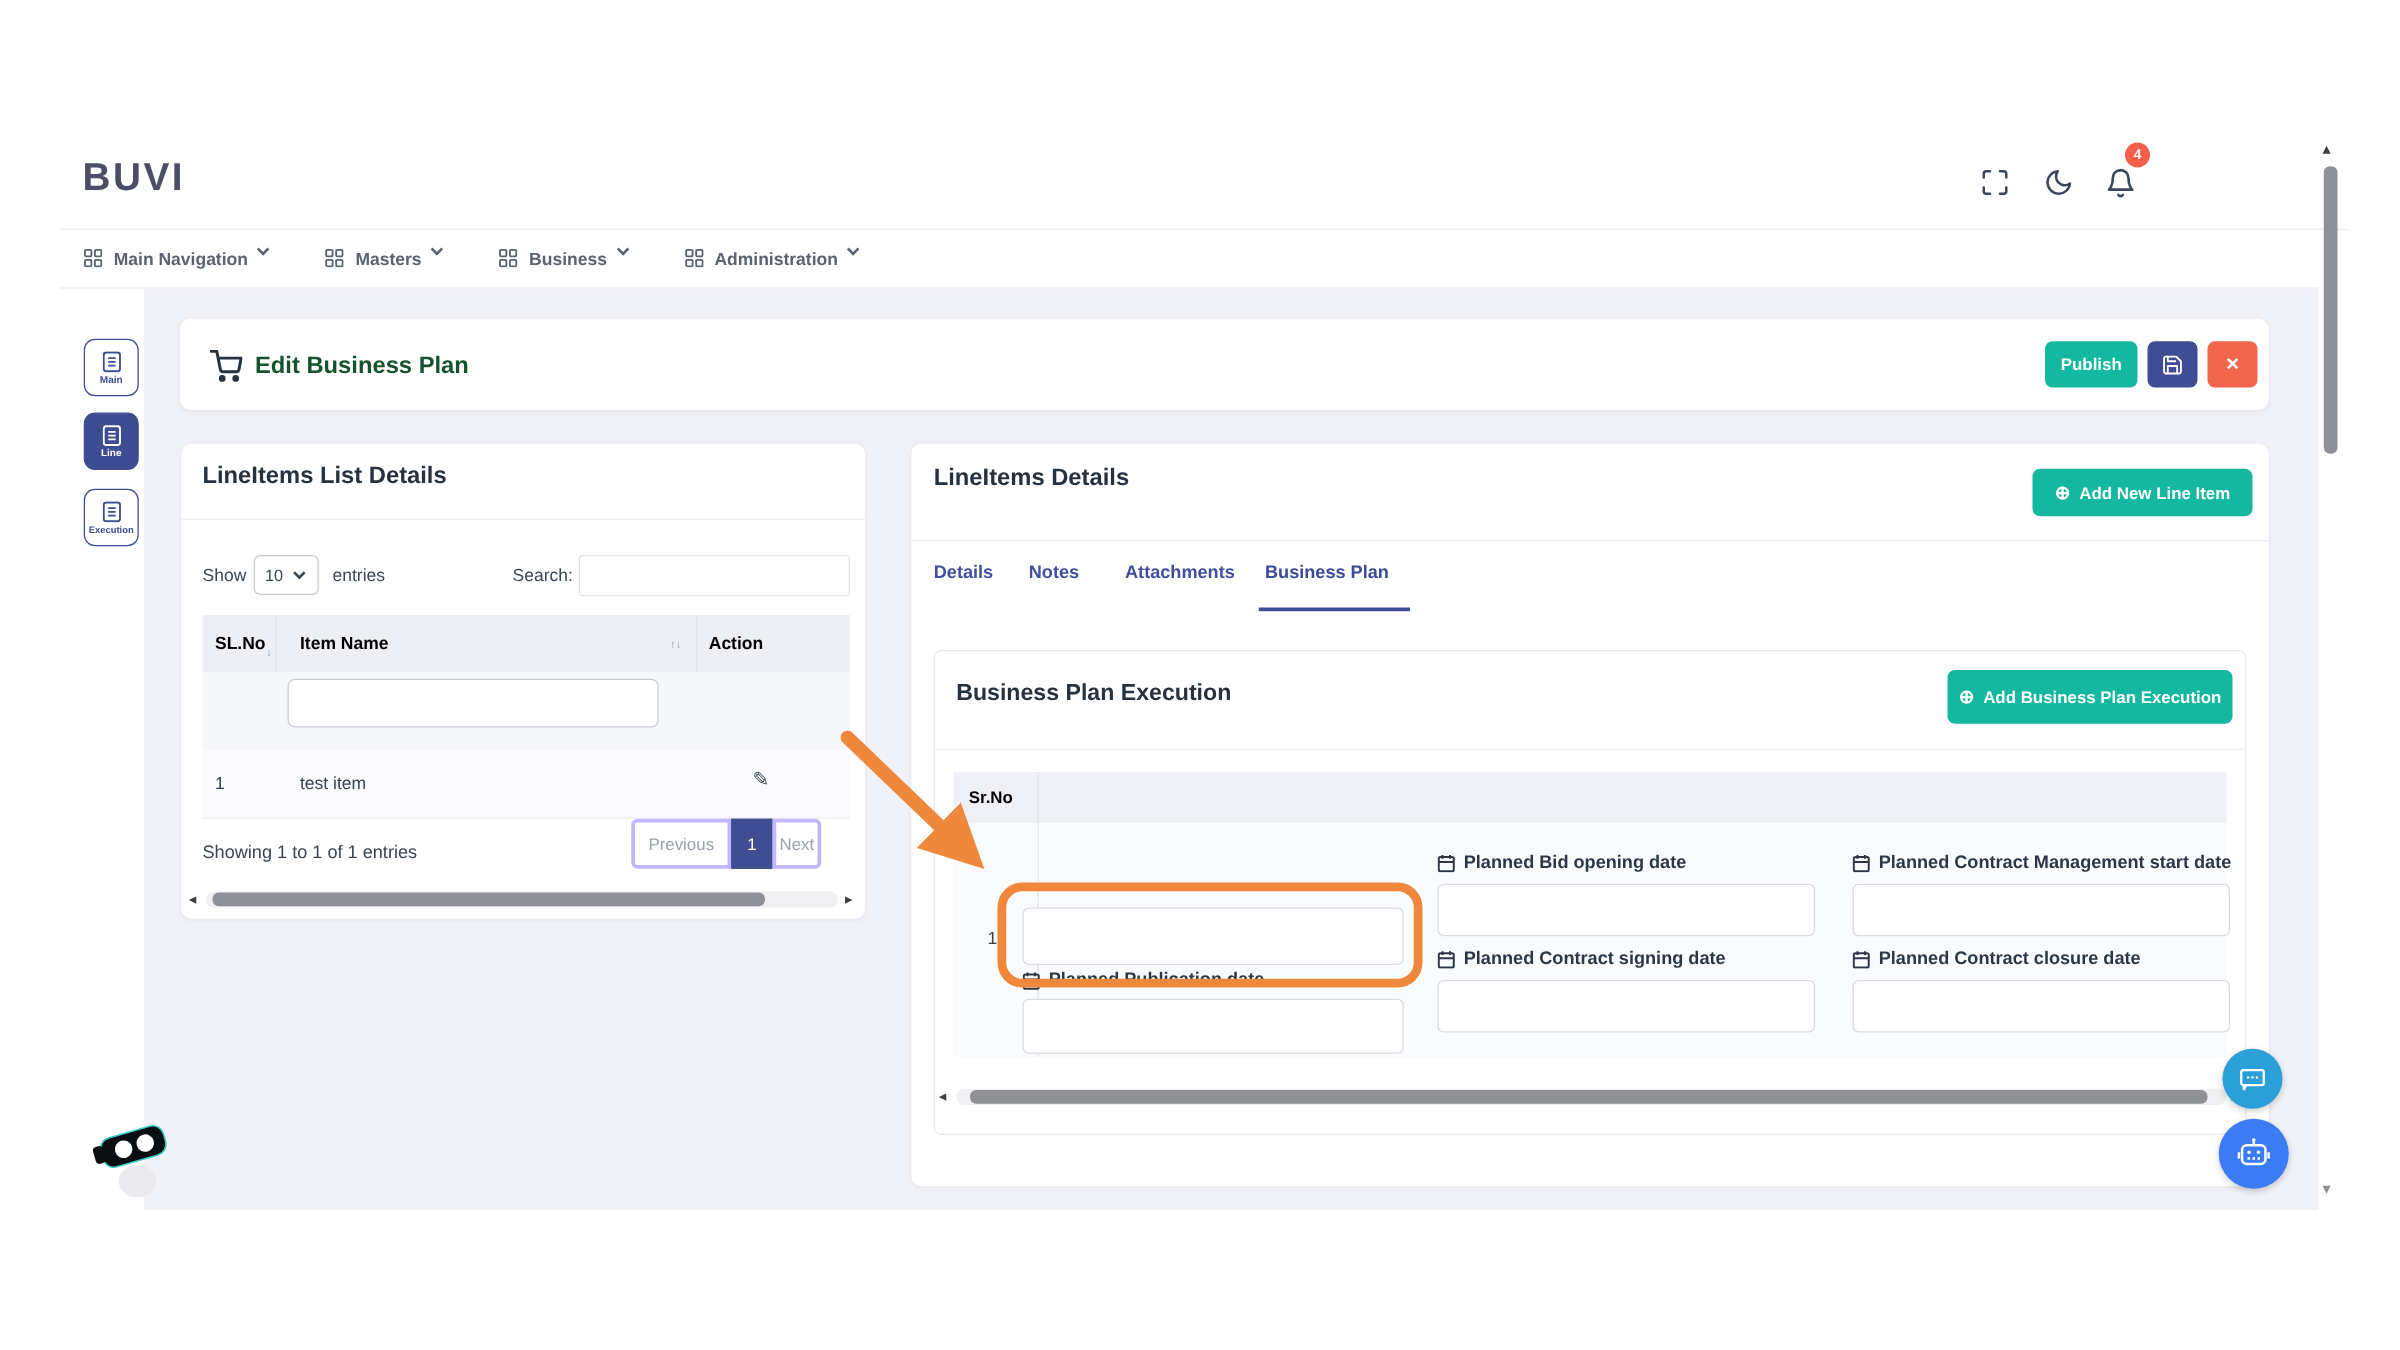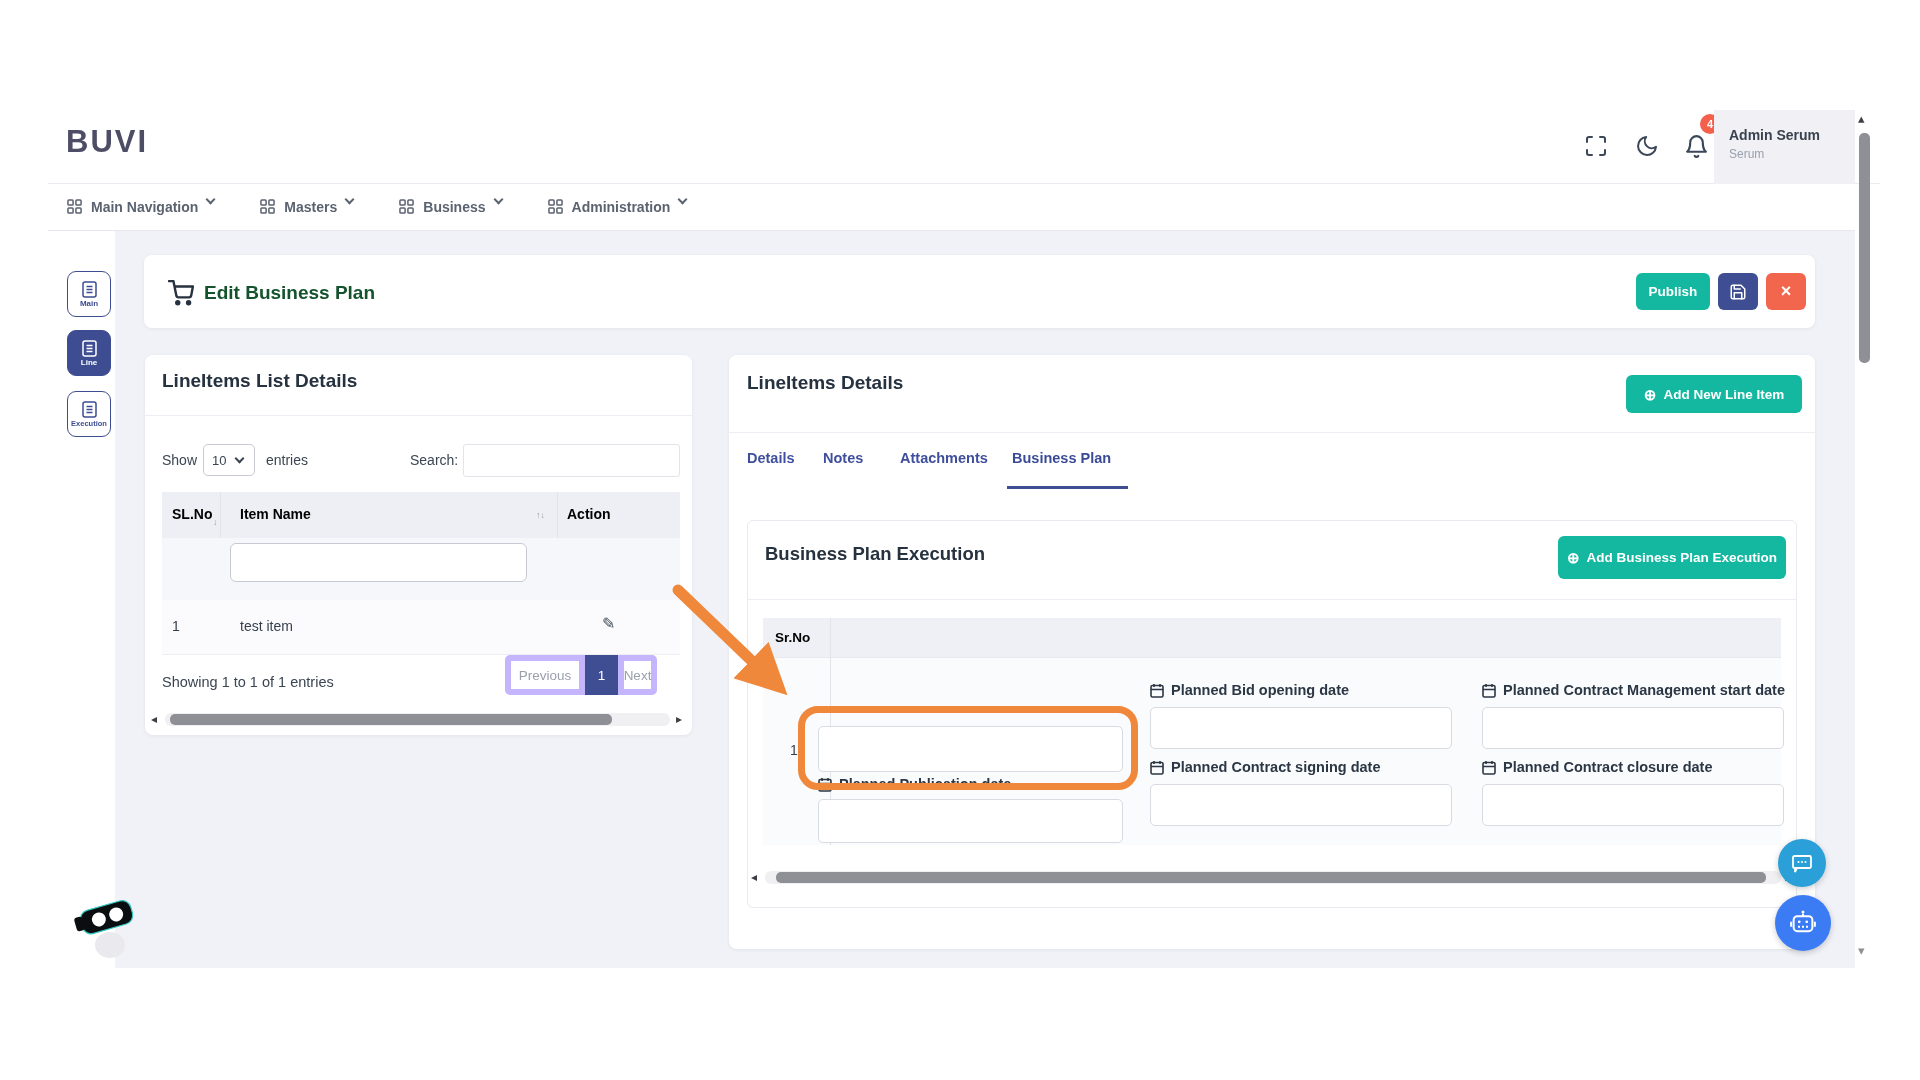--- a/index.html
+++ b/index.html
@@ -68,21 +68,21 @@
   .th { font-size:14px; font-weight:700; color:#000000; }
   .sort-glyph { font-size:9px; color:#9aa1ac; }
   .col-line { width:1px; background:#e2e4ea; }
   .filter-row { left:162px; top:538px; width:518px; height:62px; background:#f6f7fa; }
   .filter-input { left:230px; top:543px; width:297px; height:39px; border:1px solid #c7cad3;
                   border-radius:6px; outline:none; padding:0 10px; font-size:13px; background:#fff; }
   .data-row { left:162px; top:600px; width:518px; height:55px; background:#fbfbfd;
               border-bottom:1px solid #ededf2; }
   .cell-text { font-size:14px; color:#333f4c; }
   .pencil { font-size:16px; color:#3c4854; cursor:pointer; }
-  .pg-btn { top:655px; height:40px; background:#fff; border:6px solid #c4b5fd; font-size:13.5px;
+  .pg-btn { top:655px; height:40px; background:#fff; border:3px solid #c4b5fd; font-size:13.5px;
             color:#9aa0ac; display:flex; align-items:center; justify-content:center; cursor:pointer; }
   .pg-active { background:#3f4d92; color:#fff; border-color:#3f4d92; }
 
   
   .sb-track-h { background:#f0f0f3; border-radius:6px; }
   .sb-thumb-h { background:#8f9095; border-radius:5px; cursor:pointer; }
   .sb-arrow { font-size:12px; color:#3c3f45; cursor:pointer; line-height:1; }
 
   
   .right-card { left:729px; top:355px; width:1086px; height:594px; }
@@ -146,24 +146,20 @@
   </div>
 
   <div class="abs hdr-icon-btn" style="left:1681px; top:131px;">
     <svg width="25" height="25" viewBox="0 0 24 24" fill="none" stroke="#3a4758" stroke-width="2" stroke-linecap="round" stroke-linejoin="round">
       <path d="M18 8A6 6 0 0 0 6 8c0 7-3 9-3 9h18s-3-2-3-9"></path>
       <path d="M13.73 21a2 2 0 0 1-3.46 0"></path>
     </svg>
   </div>
   <div class="abs badge">4</div>
 
-  <div class="abs user-chip">
-    <div class="user-name">Admin Serum</div>
-    <div class="user-role">Serum</div>
-  </div>
 
   <div class="abs navbar">
     <div class="nav-item">
       <svg width="15" height="15" viewBox="0 0 16 16" fill="none" stroke="#5b6270" stroke-width="1.6">
         <rect x="1" y="1" width="5.5" height="5.5" rx="1"></rect>
           <rect x="9.5" y="1" width="5.5" height="5.5" rx="1"></rect>
         <rect x="1" y="9.5" width="5.5" height="5.5" rx="1"></rect>
           <rect x="9.5" y="9.5" width="5.5" height="5.5" rx="1"></rect>
       </svg>
       <span>Main Navigation</span>

